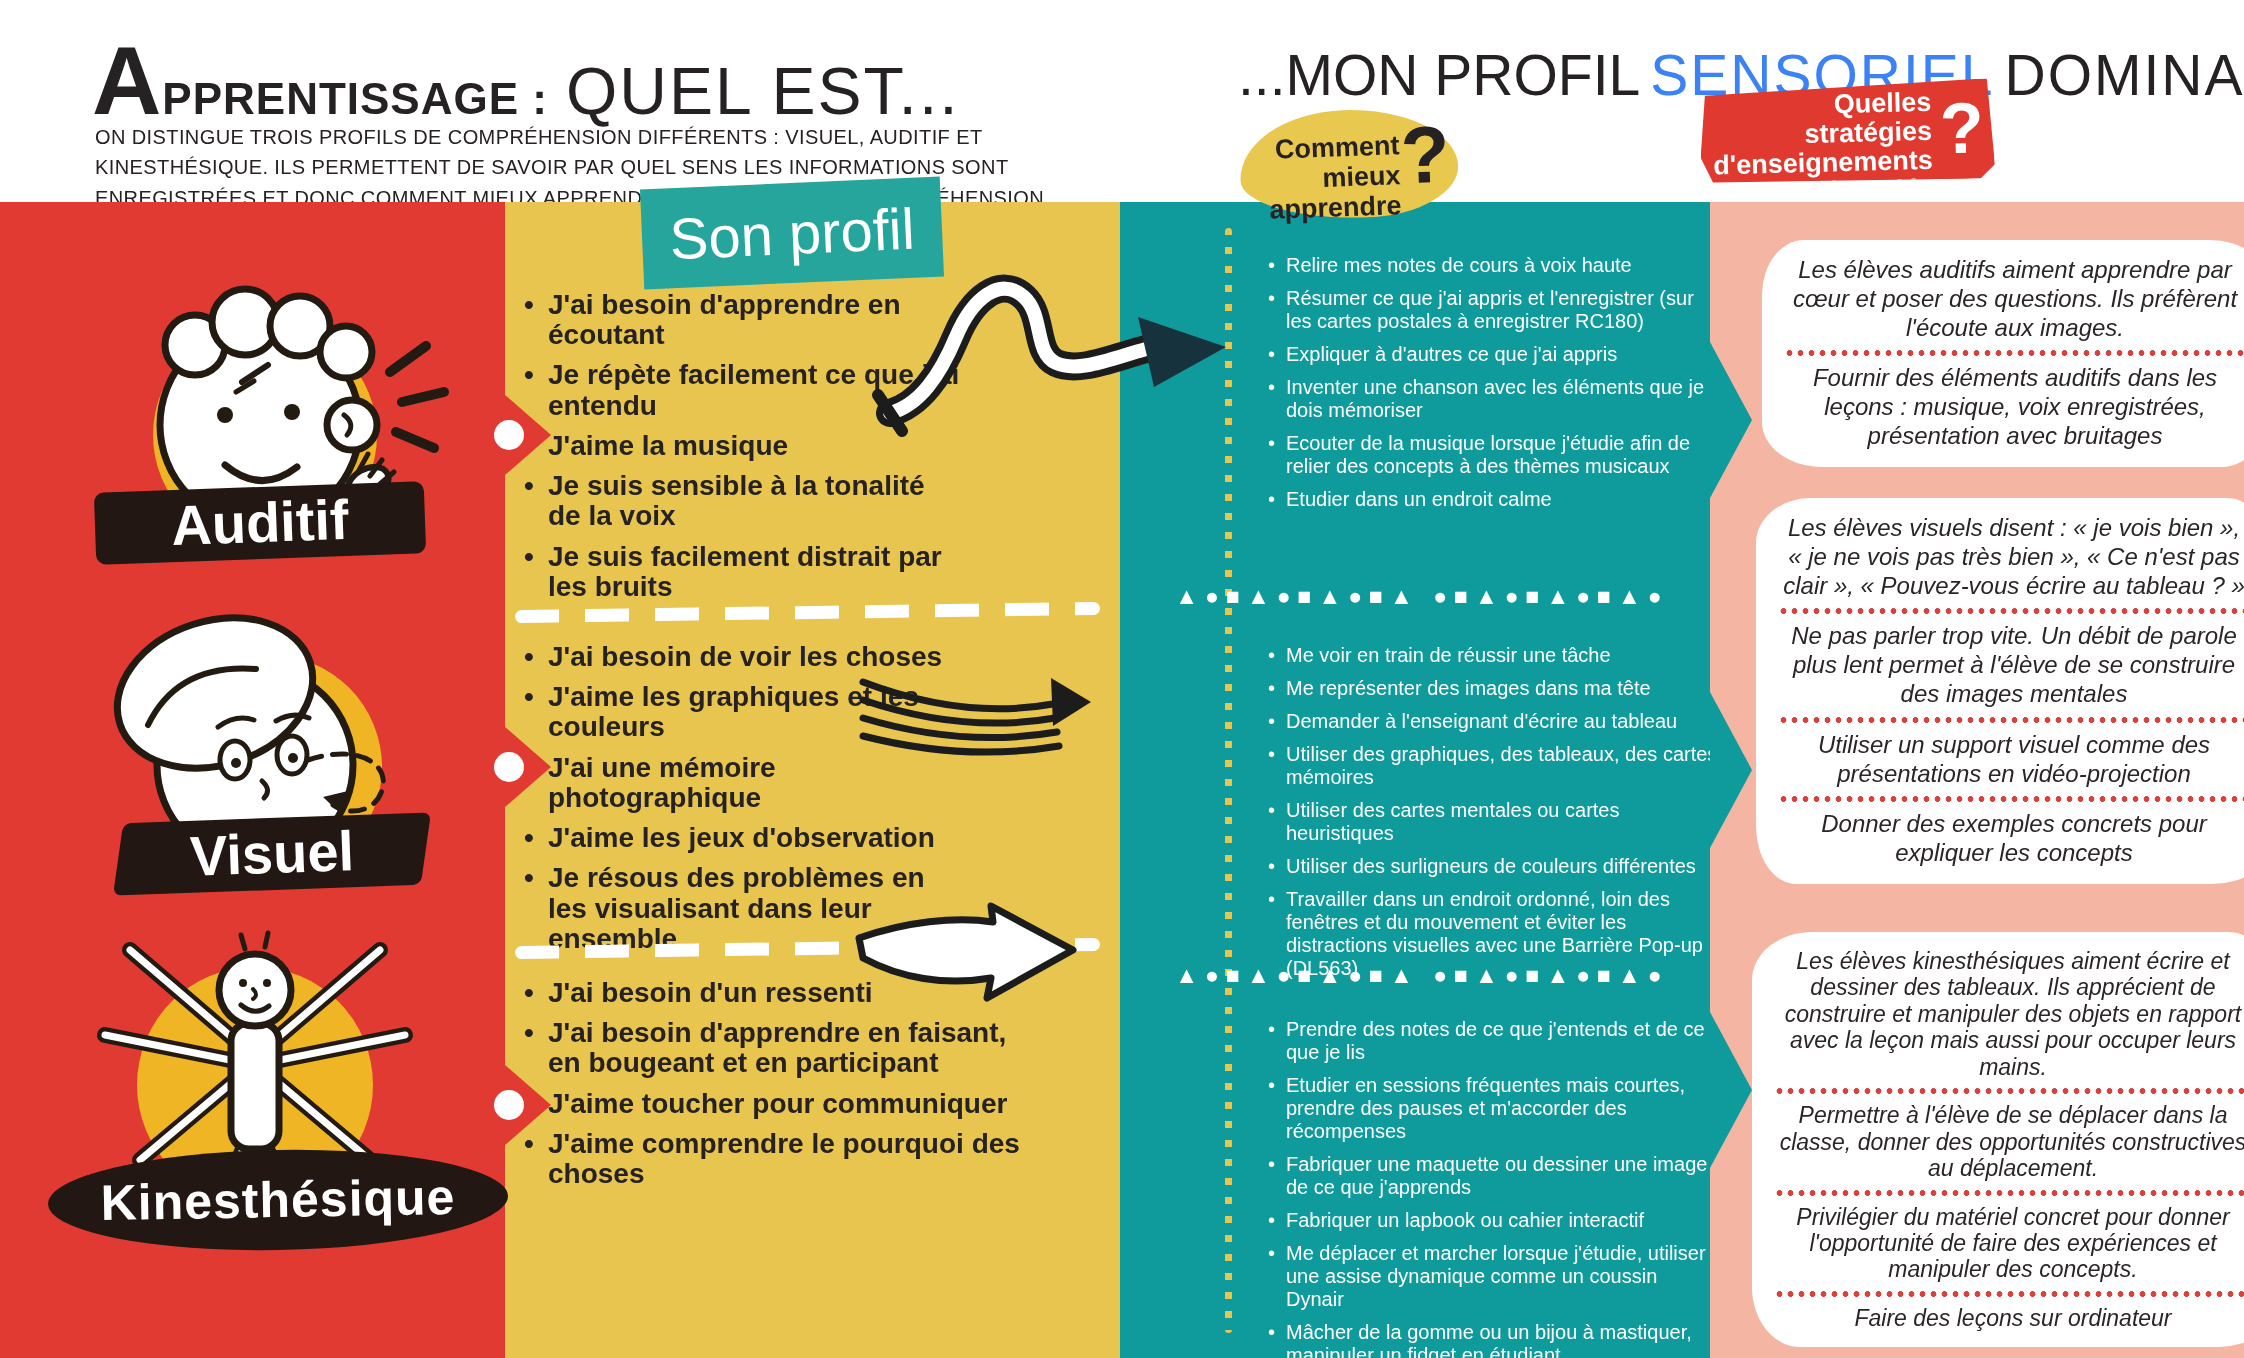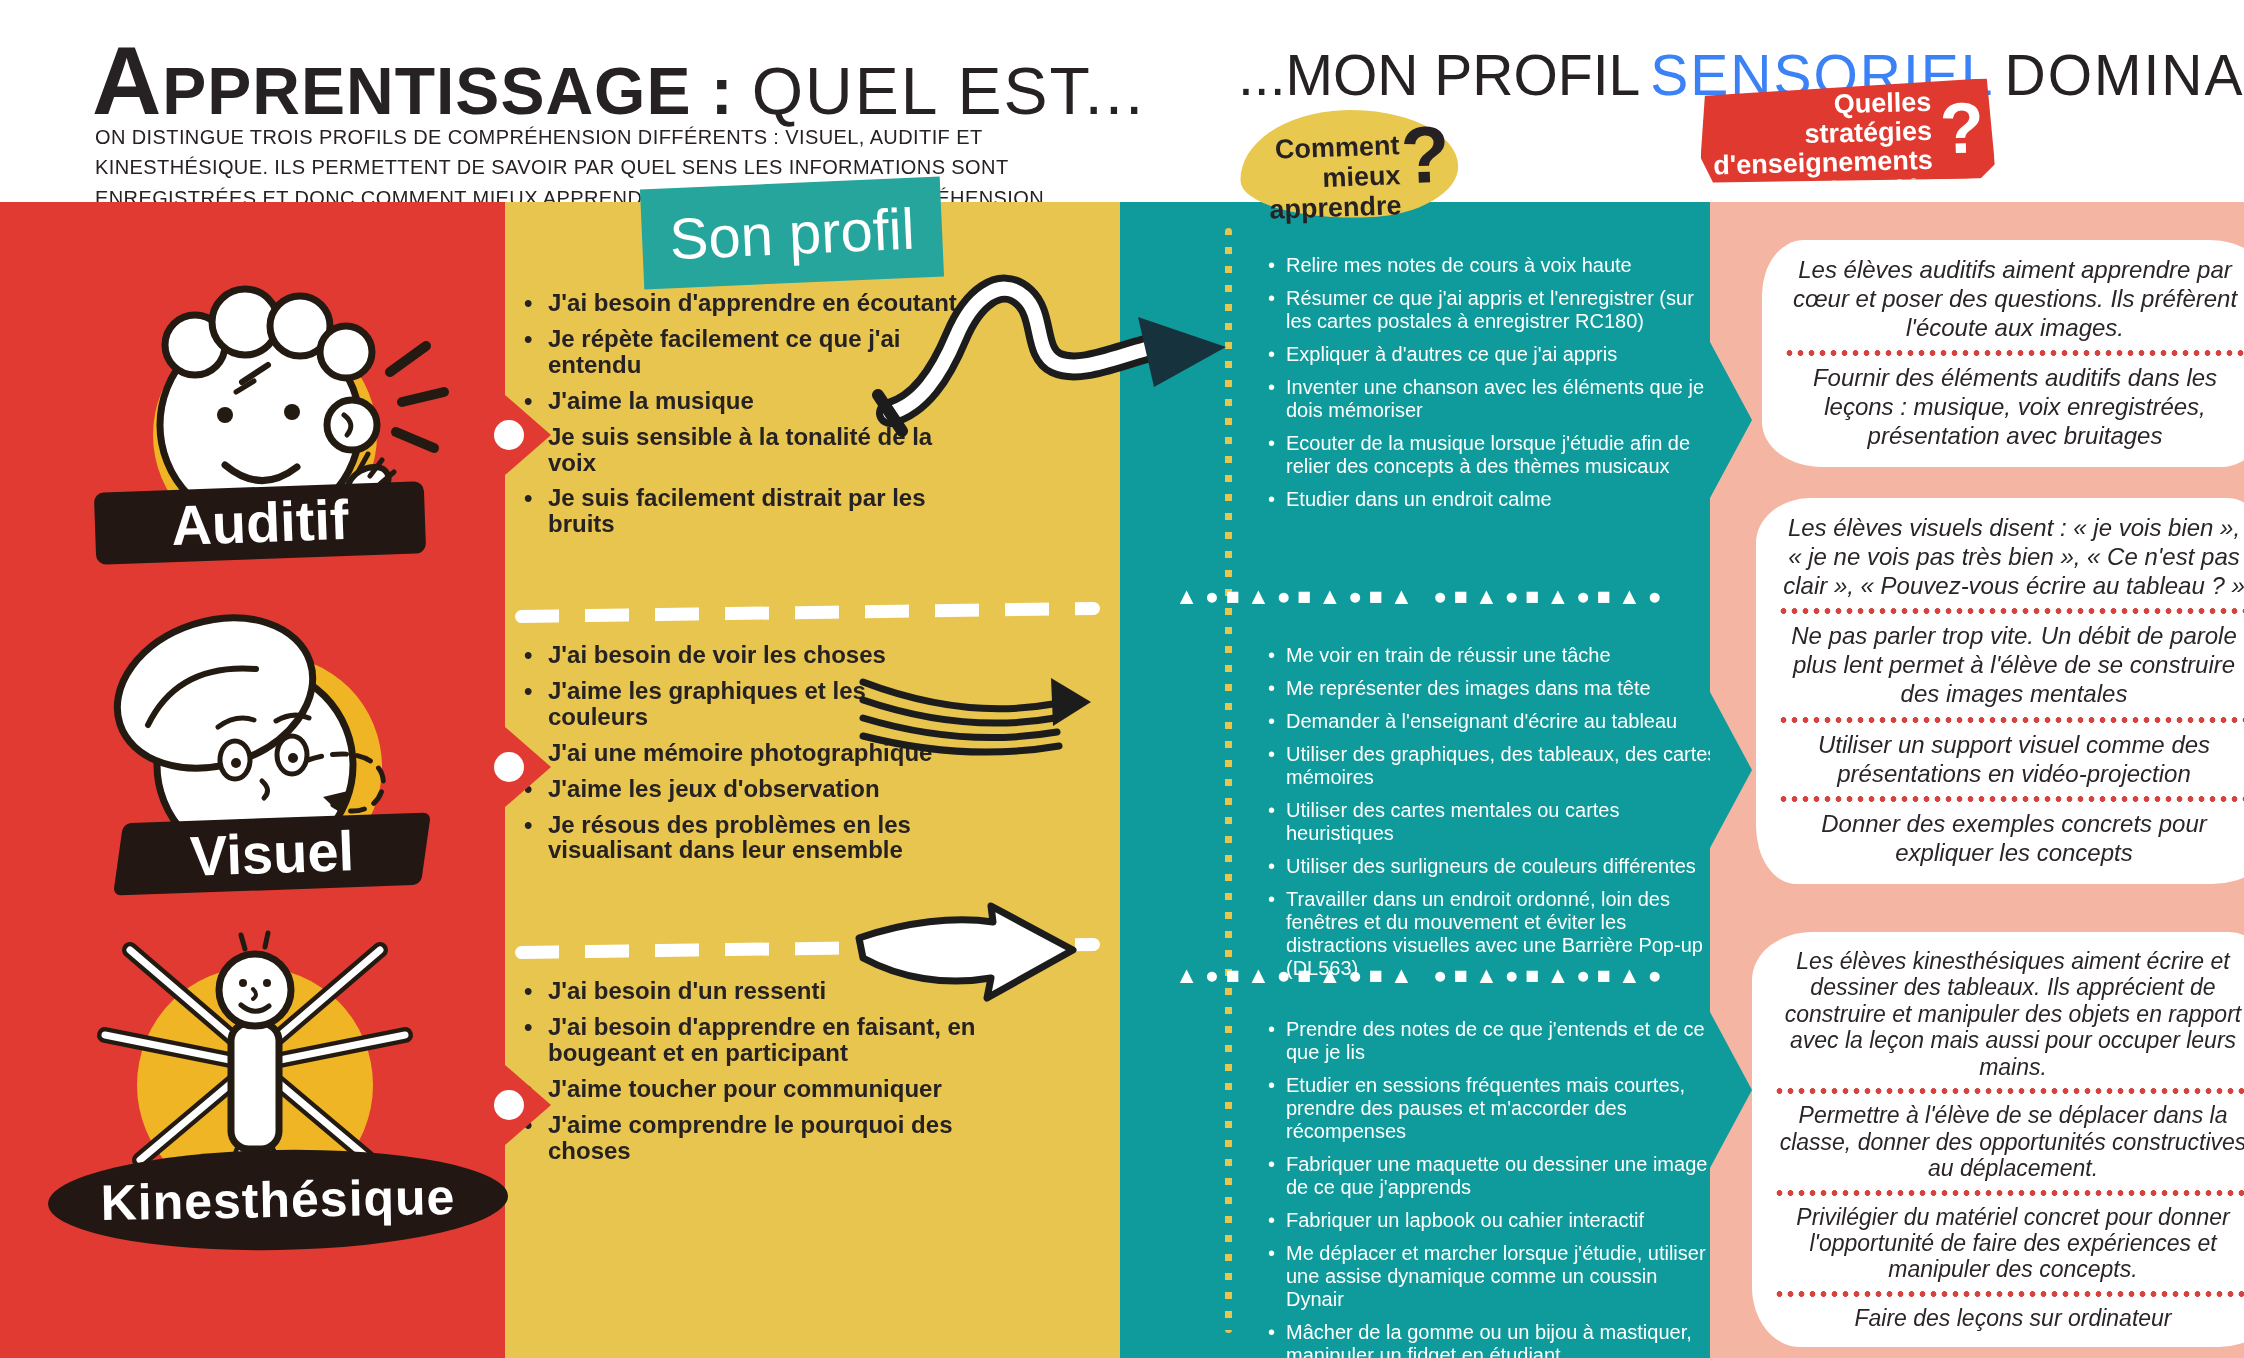--- a/index.html
+++ b/index.html
@@ -2,21 +2,21 @@
 <html><head>
 <meta charset="utf-8">
 <style>
   html,body{margin:0;padding:0;background:#ffffff;}
   .page{position:relative;width:2244px;height:1358px;overflow:hidden;background:#ffffff;
         font-family:"Liberation Sans", sans-serif;color:#262122;}
 
   
   .title-left{position:absolute;left:92px;top:26px;white-space:nowrap;}
   .title-left .initial{font-size:96px;font-weight:800;letter-spacing:1px;}
-  .title-left .rest{font-size:66px;font-weight:800;letter-spacing:1px;}
+  .title-left .rest{font-size:44px;font-weight:800;letter-spacing:1px;}
   .title-left .light{font-size:66px;font-weight:400;letter-spacing:2px;margin-left:18px;}
   .intro{position:absolute;left:95px;top:122px;width:985px;font-size:20px;line-height:1.52;
          letter-spacing:0.4px;text-transform:uppercase;}
   .title-right{position:absolute;left:1238px;top:42px;white-space:nowrap;}
   .title-right .tr-bold{font-size:57px;font-weight:400;}
   .title-right .tr-teal{font-size:57px;font-weight:400;color:#3b82f6;letter-spacing:2px;margin:0 10px;}
   .title-right .tr-light{font-size:57px;font-weight:400;letter-spacing:2px;}
 
   .badge-learn{position:absolute;left:1240px;top:110px;width:218px;height:108px;background:#e9c84f;
         border-radius:48% 52% 42% 58%/62% 55% 45% 38%;transform:rotate(-2deg);z-index:6;}
@@ -50,21 +50,21 @@
   .banner-visuel .unskew{display:block;transform:skewX(10deg);}
 
   .red-chevron{position:absolute;left:505px;width:0;height:0;border-left:46px solid #e03a32;
         border-top:40px solid transparent;border-bottom:40px solid transparent;z-index:2;}
   .white-dot{position:absolute;left:494px;width:30px;height:30px;border-radius:50%;background:#fff;z-index:3;}
 
   
   .son-profil{position:absolute;left:642px;top:183px;width:300px;height:100px;background:#26a59c;
         transform:rotate(-2.5deg);display:flex;align-items:center;justify-content:center;
         font-size:58px;font-weight:400;color:#fff;z-index:5;}
-  .y-list{position:absolute;list-style:none;margin:0;padding:0;font-size:24px;font-weight:700;
+  .y-list{position:absolute;list-style:none;margin:0;padding:0;font-size:28px;font-weight:700;
         color:#262122;line-height:1.08;}
   .y-list li{position:relative;margin-bottom:10px;padding-left:26px;}
   .y-list li::before{content:"•";position:absolute;left:2px;top:0;}
   .y1{left:522px;top:290px;width:440px;}
   .y2{left:522px;top:642px;width:440px;}
   .y3{left:522px;top:978px;width:500px;}
   .dash-sep{position:absolute;height:13px;border-radius:7px;transform:rotate(-0.8deg);
         background:repeating-linear-gradient(90deg,#fff 0 44px,transparent 44px 70px);}
   .dash1{left:515px;top:606px;width:585px;}
   .dash2{left:515px;top:942px;width:585px;}

